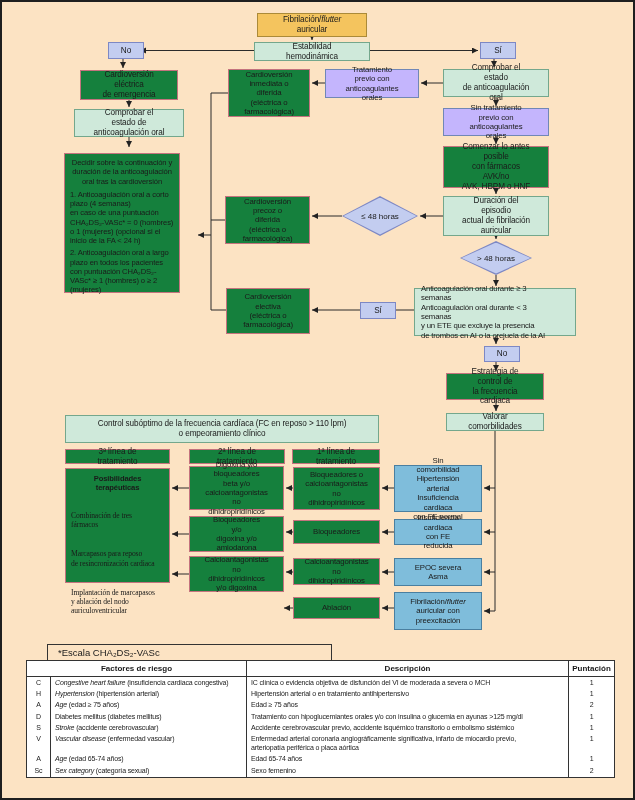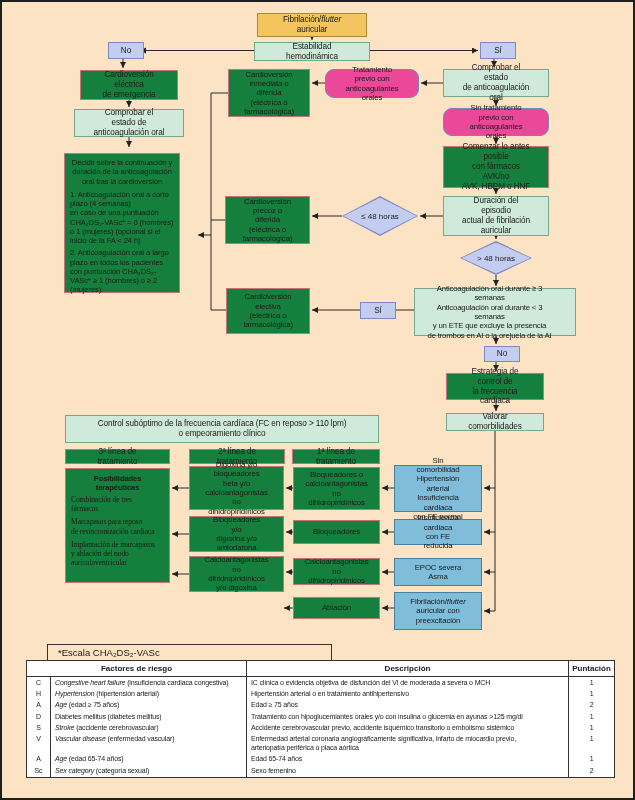--- a/index.html
+++ b/index.html
@@ -4,31 +4,31 @@
 <style>
   html,body{margin:0;padding:0;background:#e8e8e8;}
   #stage{position:relative;width:635px;height:800px;background:#fce3c3;border:2px solid #1f1f1f;
          box-sizing:border-box;font-family:"Liberation Sans",sans-serif;color:#1a1a1a;overflow:hidden;}
   .node{position:absolute;box-sizing:border-box;display:flex;align-items:center;justify-content:center;
         text-align:center;font-size:8.2px;line-height:1.2;letter-spacing:-0.1px;padding:2px 17px;border:1px solid;z-index:2;}
   .pre{white-space:pre-line;}
   .pink{background:#15803d;border-color:#c4737e;}
   .green{background:#cfe9da;border-color:#74a78c;}
   .peri{background:#c3cdf0;border-color:#7d88c4;}
-  .blue{background:#ec4899;border-color:#7187b6;border-radius:9px;}
+  .blue{background:#c4b5fd;border-color:#7187b6;}
   .dblue{background:#7fbddb;border-color:#4a7fa0;}
   .orange{background:#f4c45e;border-color:#ab8a38;}
   .sm{font-size:7.8px;}
-  .ete{justify-content:flex-start;text-align:center;padding-left:6px;font-size:7.8px;letter-spacing:-0.2px;}
+  .ete{justify-content:flex-start;text-align:left;padding-left:6px;font-size:7.8px;letter-spacing:-0.2px;}
   .decidir{flex-direction:column;align-items:flex-start;justify-content:flex-start;text-align:left;
            font-size:7.6px;line-height:1.22;padding:4px 5px;}
   .decidir .dhead{width:100%;text-align:center;margin-bottom:4px;}
   .decidir .dbody{margin-bottom:3px;}
   .l3{flex-direction:column;align-items:flex-start;justify-content:flex-start;text-align:left;
-      font-size:7.6px;padding:5px 5px;}
+      font-size:7.6px;padding:5px 5px;gap:16px;}
   .l3 .l3title{width:100%;text-align:center;font-weight:bold;margin-bottom:3px;}
   .l3 .l3item{margin-bottom:4px;font-family:Liberation Serif, serif;}
   .diamond{position:absolute;display:flex;align-items:center;justify-content:center;z-index:2;}
   .dborder{position:absolute;inset:0;background:#7d88c4;clip-path:polygon(50% 0,100% 50%,50% 100%,0 50%);}
   .dfill{position:absolute;inset:1.5px;background:#c3cdf0;clip-path:polygon(50% 0,100% 50%,50% 100%,0 50%);}
   .dtext{position:relative;font-size:8px;z-index:1;}
   #connectors{position:absolute;left:0;top:0;width:635px;height:800px;z-index:1;}
   #connectors line{stroke:#2b2b2b;stroke-width:1;}
   
   .scale-tab{position:absolute;left:45px;top:642px;width:285px;height:17px;box-sizing:border-box;

